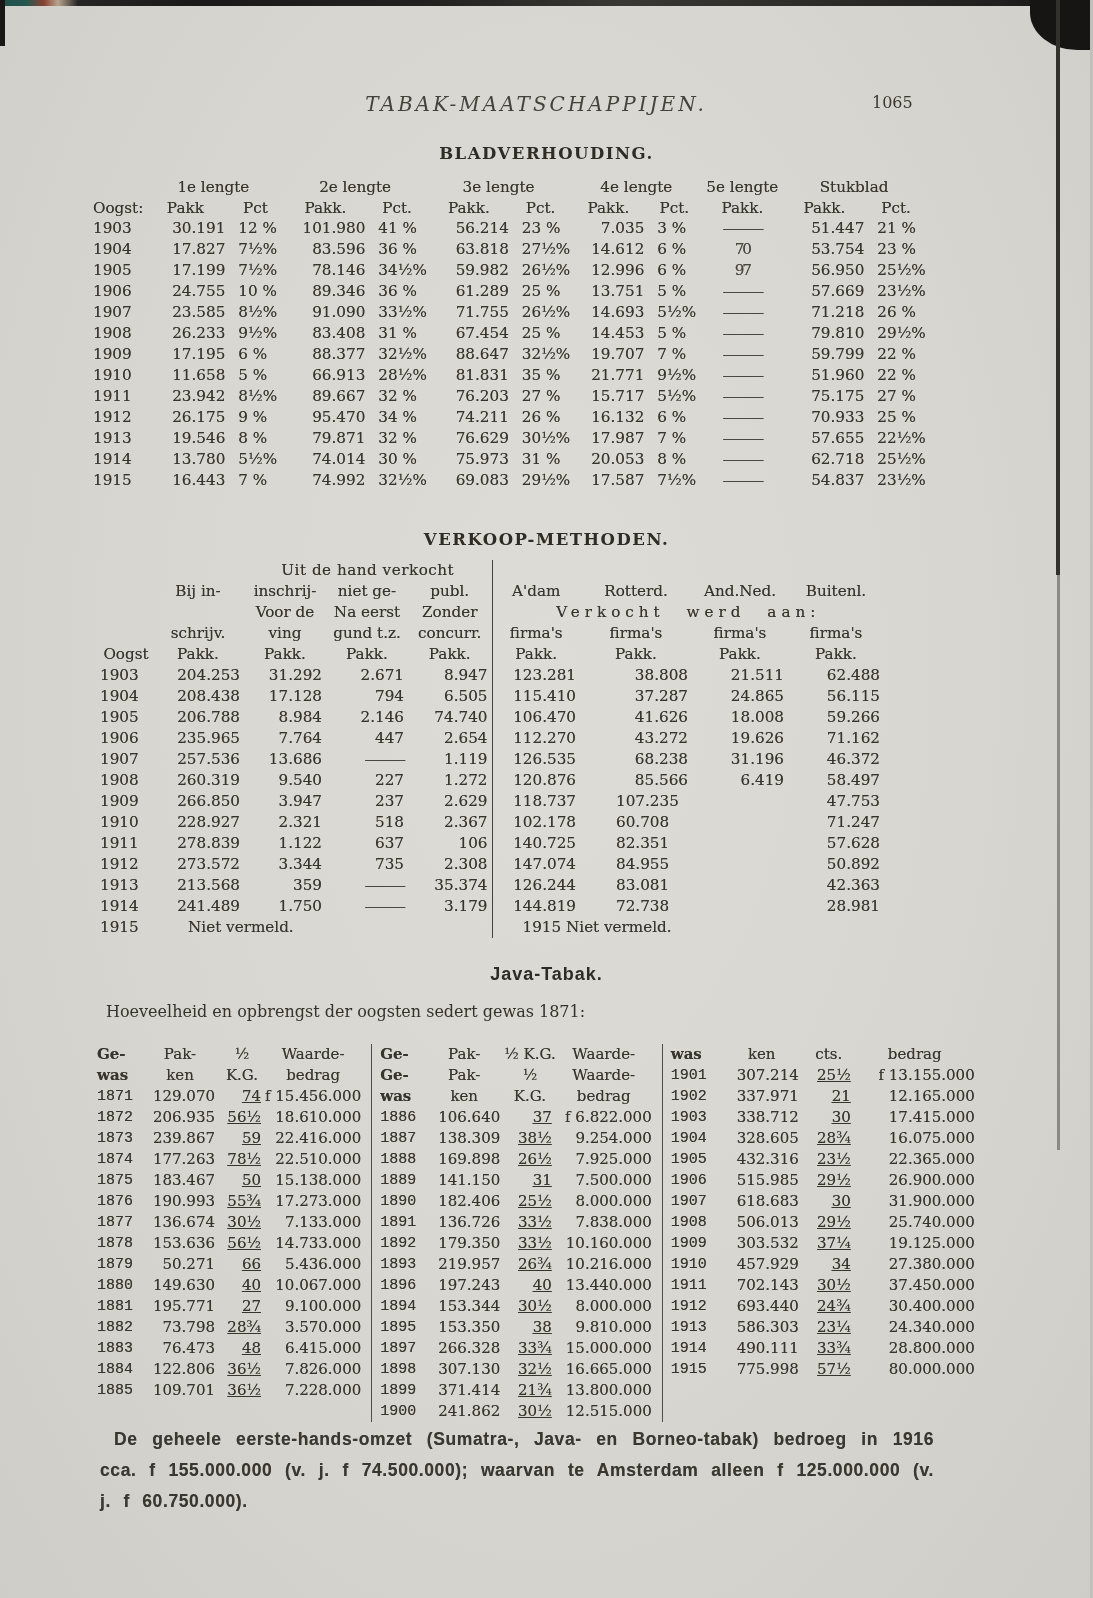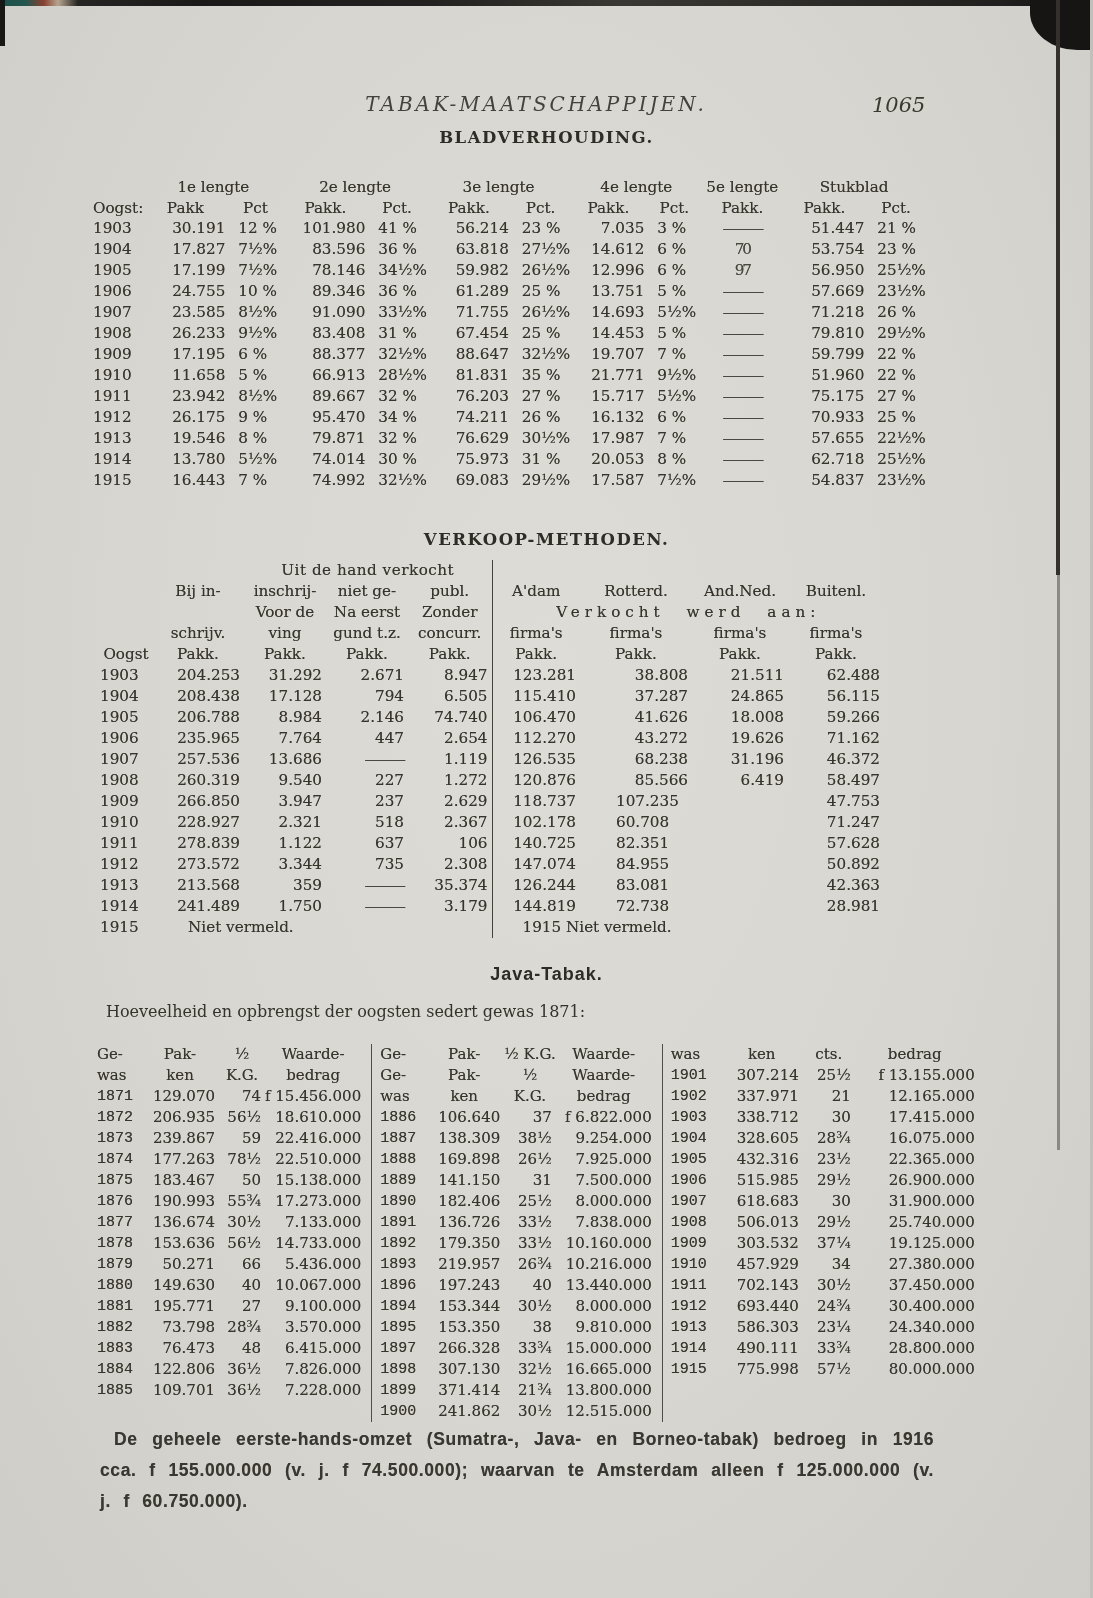--- a/index.html
+++ b/index.html
@@ -18,24 +18,24 @@
   .art-top-band{left:0;top:0;width:1093px;height:6px;background:linear-gradient(90deg,#20514b 0,#23564f 26px,#8a4030 44px,#b7a48e 58px,#262523 78px,#1b1a18 200px,#232220 430px,#3a3834 620px,#21201e 1000px,#121110 1093px);}
   .art-left-line{left:0;top:0;width:5px;height:46px;background:#181715;}
   .art-tr-blob{left:1030px;top:0;width:63px;height:50px;background:#161513;border-radius:0 0 0 75%;}
   .art-right-line1{left:1056px;top:0;width:4px;height:575px;background:#34312c;}
   .art-right-line2{left:1057px;top:575px;width:3px;height:575px;background:#34312c;opacity:.45;}
   .art-right-edge{right:0;top:0;width:3px;height:1598px;background:#c2c0ba;}
 
   
   .runhead{position:absolute;left:0;top:92px;width:1072px;text-align:center;
     font-style:italic;font-size:20px;letter-spacing:3px;color:#45423c;}
-  .pagenum{position:absolute;left:872px;top:93px;font-size:21px;color:#3b382f;font-style:italic;}
+  .pagenum{position:absolute;left:872px;top:93px;font-size:16px;color:#3b382f;}
   .sec-title{position:absolute;width:1093px;text-align:center;font-weight:bold;
     font-size:16.5px;letter-spacing:1.5px;color:#2f2c26;margin:0;}
-  .t1{top:128px;}
+  .t1{top:144px;}
   .t2{top:530px;}
   .java-title{position:absolute;top:964px;width:1093px;text-align:center;margin:0;
     font-family:"Liberation Sans", sans-serif;font-weight:bold;font-size:18px;letter-spacing:1px;color:#2e2b26;}
   .java-intro{position:absolute;left:106px;top:1002px;font-size:16px;color:#35322b;}
 
   
   table{border-collapse:collapse;table-layout:fixed;font-size:15.2px;color:#37342c;
     text-shadow:0 0 .5px rgba(45,42,36,.55);}
   td,th{padding:0;font-weight:normal;white-space:nowrap;overflow:visible;}
 
@@ -63,23 +63,23 @@
   .verk .noteR{text-align:left;padding-left:30px;}
   .verk .dash{color:#4a473f;letter-spacing:-2px;}
 
   
   .java-wrap{position:absolute;left:97px;top:1044px;display:flex;align-items:flex-start;}
   .java{font-size:15px;}
   .java th{height:21px;line-height:21px;text-align:center;}
   .java td{height:21px;line-height:21px;}
   .java .yr{text-align:left;font-family:Liberation Mono, monospace;}
   .java .num{text-align:right;padding-right:4px;}
-  .java .kg{text-align:right;padding-right:4px;}
+  .java .kg{text-align:right;padding-right:4px;text-decoration:underline;}
   .java .wrd{text-align:right;}
-  .java th.fst{text-align:left;}
+  .java th.fst{text-align:left;font-weight:bold;}
   .vrule{width:0;border-left:1.6px solid #504d46;align-self:stretch;margin:0 8px 0 10px;}
 
   
   .footer{position:absolute;left:100px;top:1424px;width:834px;margin:0;
     font-family:"Liberation Sans", sans-serif;font-weight:bold;
     font-size:17.5px;line-height:1.78;letter-spacing:.6px;word-spacing:7px;
     color:#3a3731;text-align:justify;text-indent:14px;
     text-shadow:0 0 .5px rgba(50,47,42,.5);}
 </style>
 </head>

